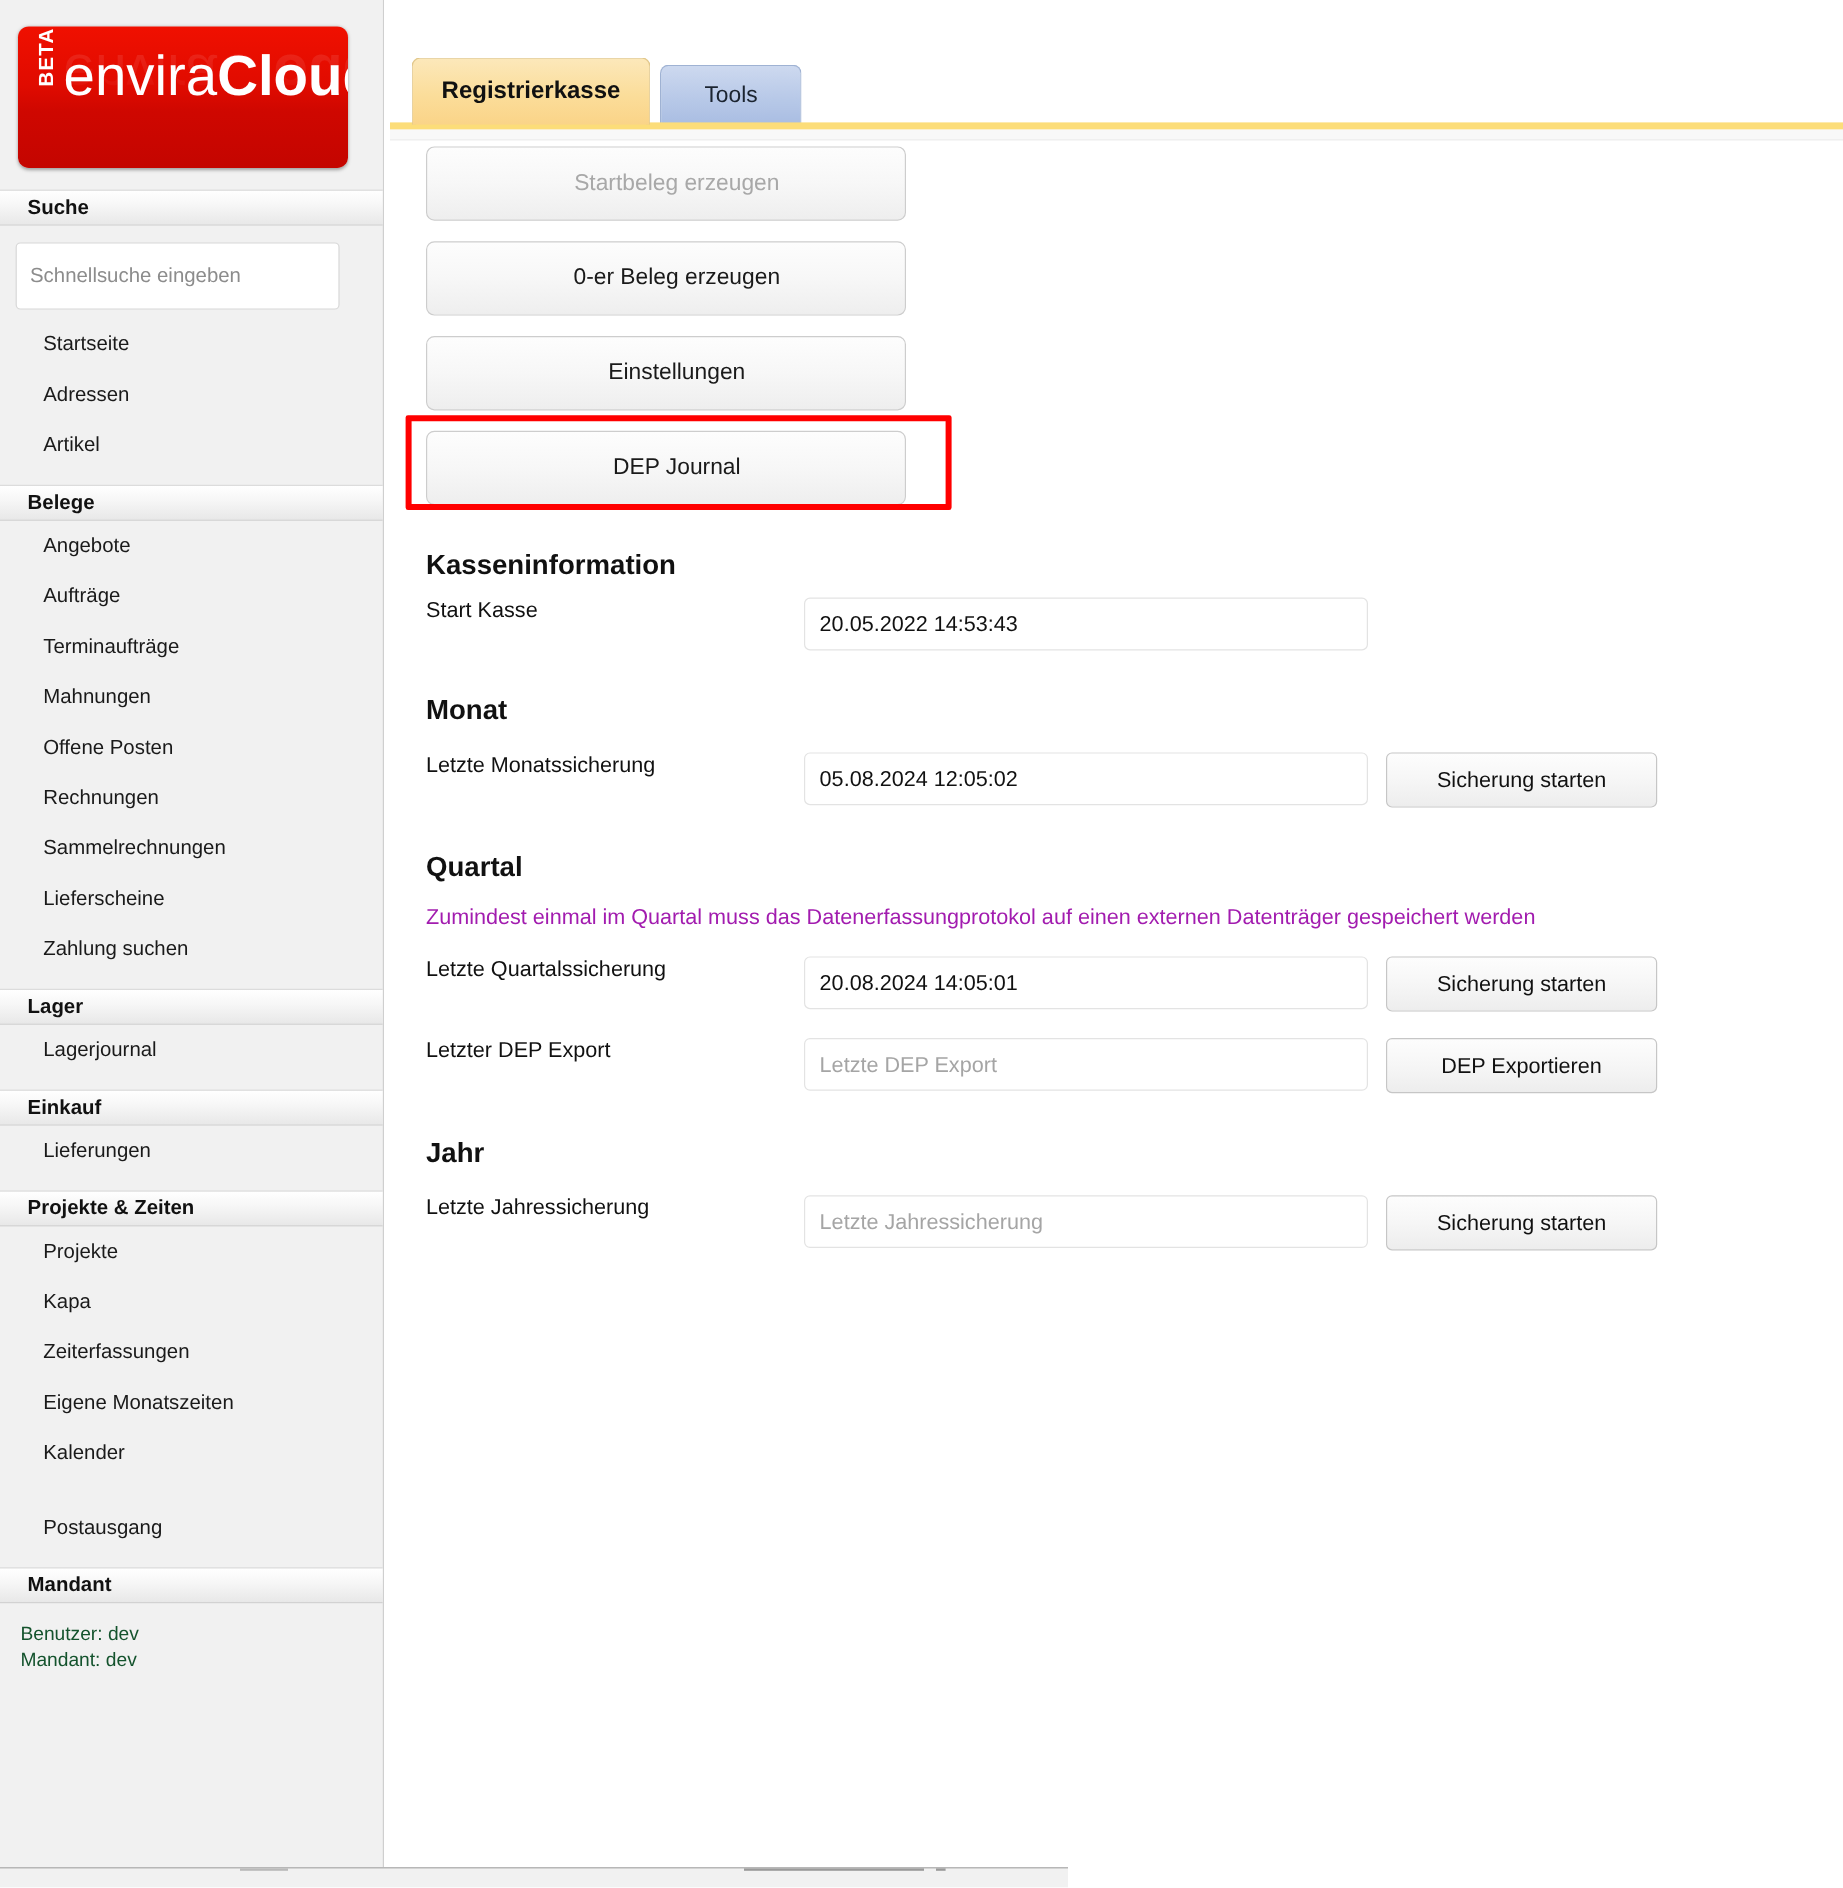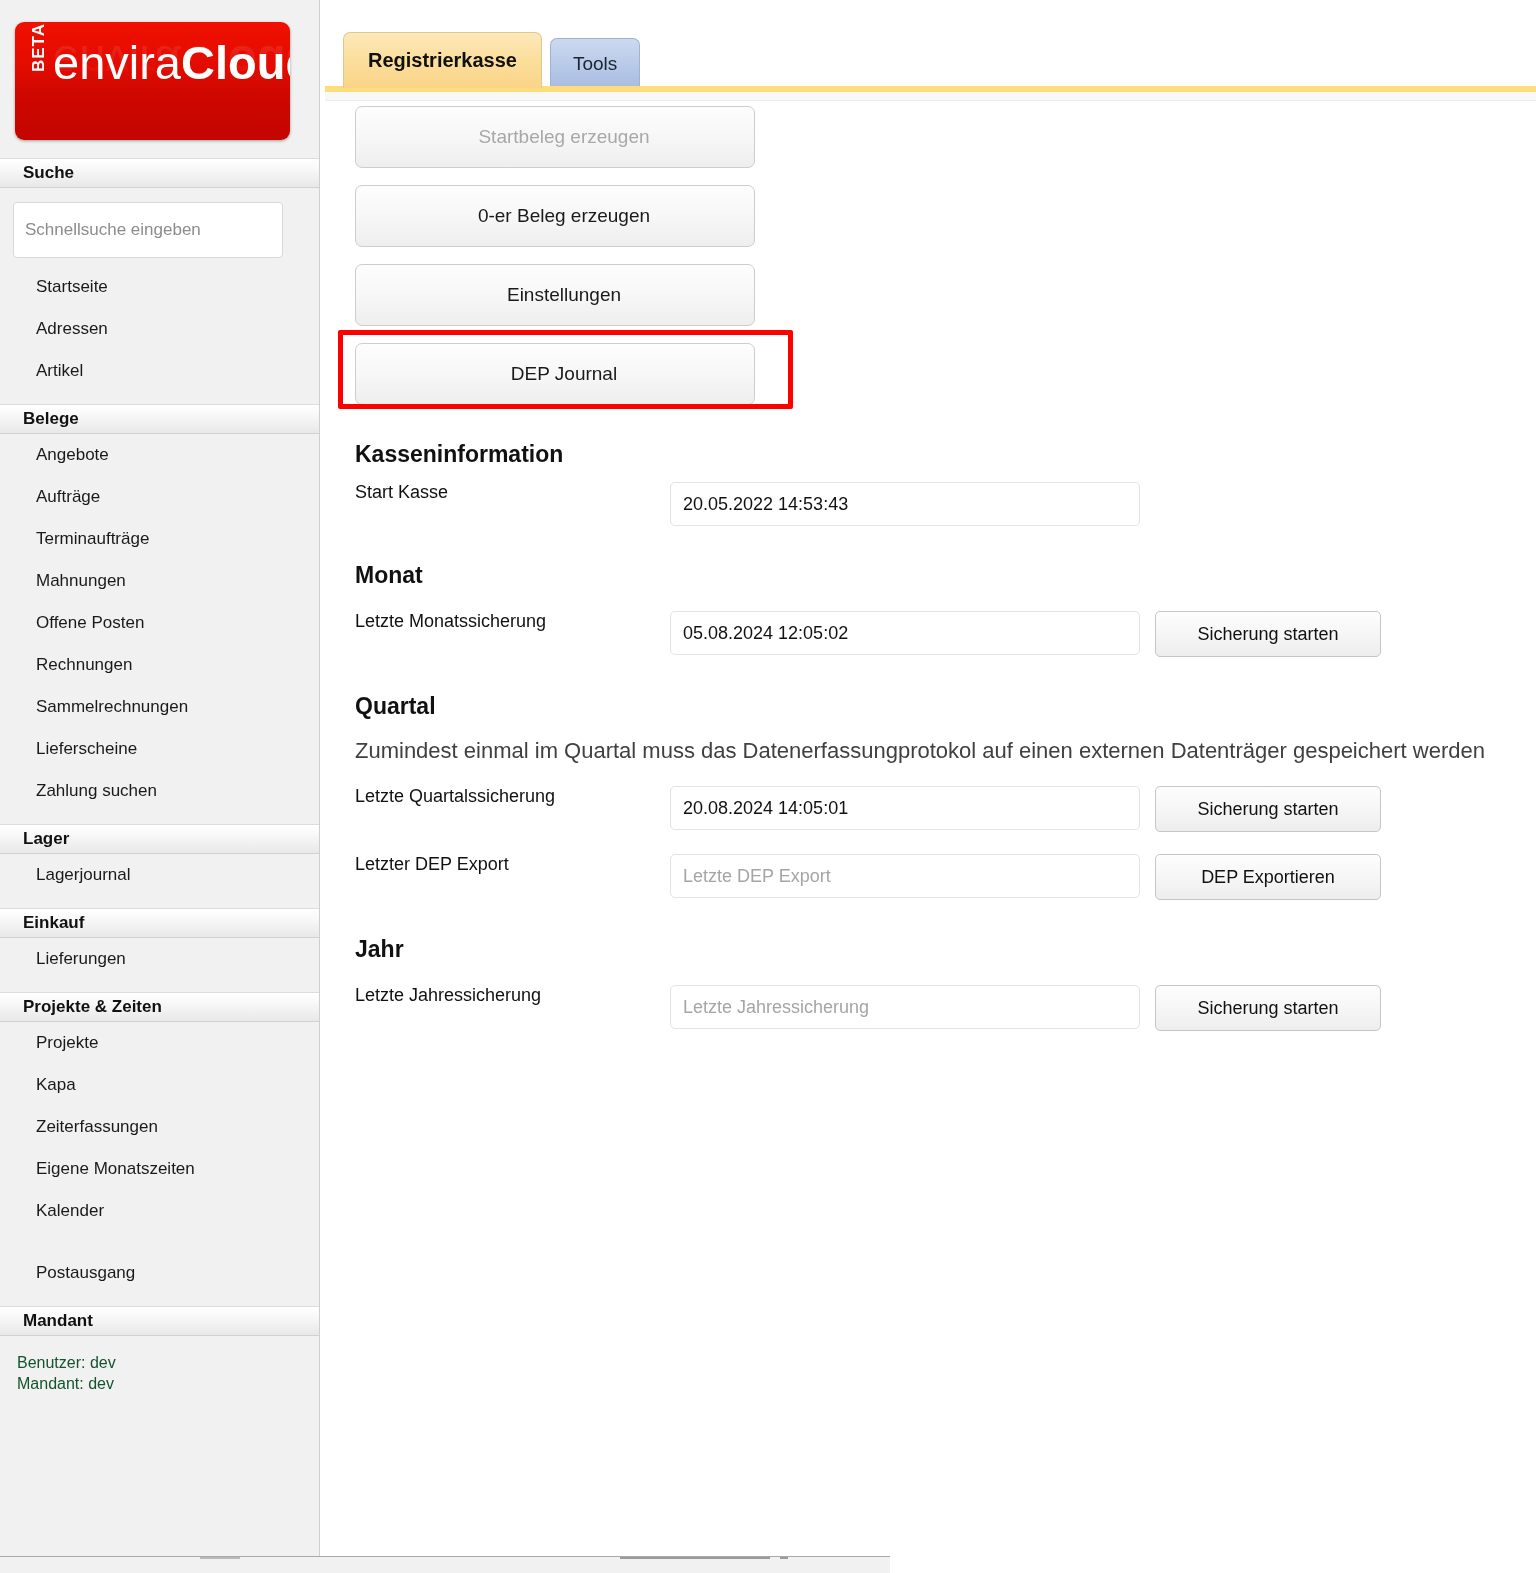--- a/index.html
+++ b/index.html
@@ -104,34 +104,34 @@
     width: 890px; height: 17px;
     background: #f1f1f1;
     border-top: 1px solid #a9a9a9;
   }
   .bottom-strip .tick1 { position:absolute; left:200px; top:0; width:40px; height:2px; background:#b9b9b9; }
   .bottom-strip .tick2 { position:absolute; left:620px; top:0; width:150px; height:2px; background:#9a9a9a; }
   .bottom-strip .tick3 { position:absolute; left:780px; top:0; width:8px; height:2px; background:#9a9a9a; }
 
   
   #main {
-    position: absolute; left: 325px; top: 0;
+    position: absolute; left: 325px; top: 16px;
     width: 1211px; height: 1180px;
     background: #ffffff;
   }
   .tabbar {
     position: relative;
     height: 88px;
     padding-left: 18px;
     display: flex; align-items: flex-end;
     gap: 8px;
   }
   .tab {
     height: 52px;
-    padding: 0 22px;
+    padding: 0 36px;
     display: flex; align-items: center; justify-content: center;
     font-size: 19px;
     border: 1px solid #c9c9c9;
     border-bottom: none;
     border-radius: 7px 7px 0 0;
     cursor: pointer;
     position: relative;
   }
   .tab.active {
     background: linear-gradient(180deg,#fce8ba 0%, #fbdd9a 55%, #fad488 100%);
@@ -191,22 +191,22 @@
     z-index: 5;
   }
 
   h2.section {
     font-size: 23px;
     font-weight: bold;
     color: #111;
     margin: 36px 0 0 0;
   }
   p.section-note {
-    font-size: 22px;
-    color: #404040;
+    font-size: 18px;
+    color: #a21caf;
     margin: 18px 0 0 0;
   }
 
   .field-row {
     display: flex; align-items: flex-start;
     margin-top: 22px;
   }
   .field-label {
     width: 315px;
     font-size: 18px; color: #111;

